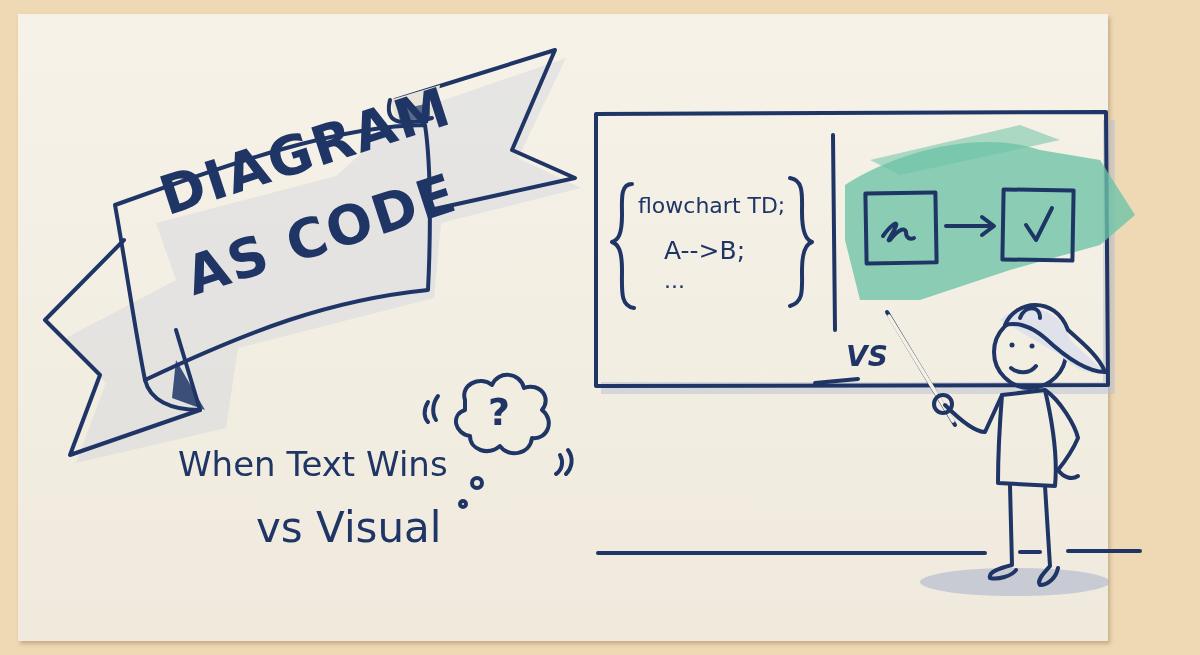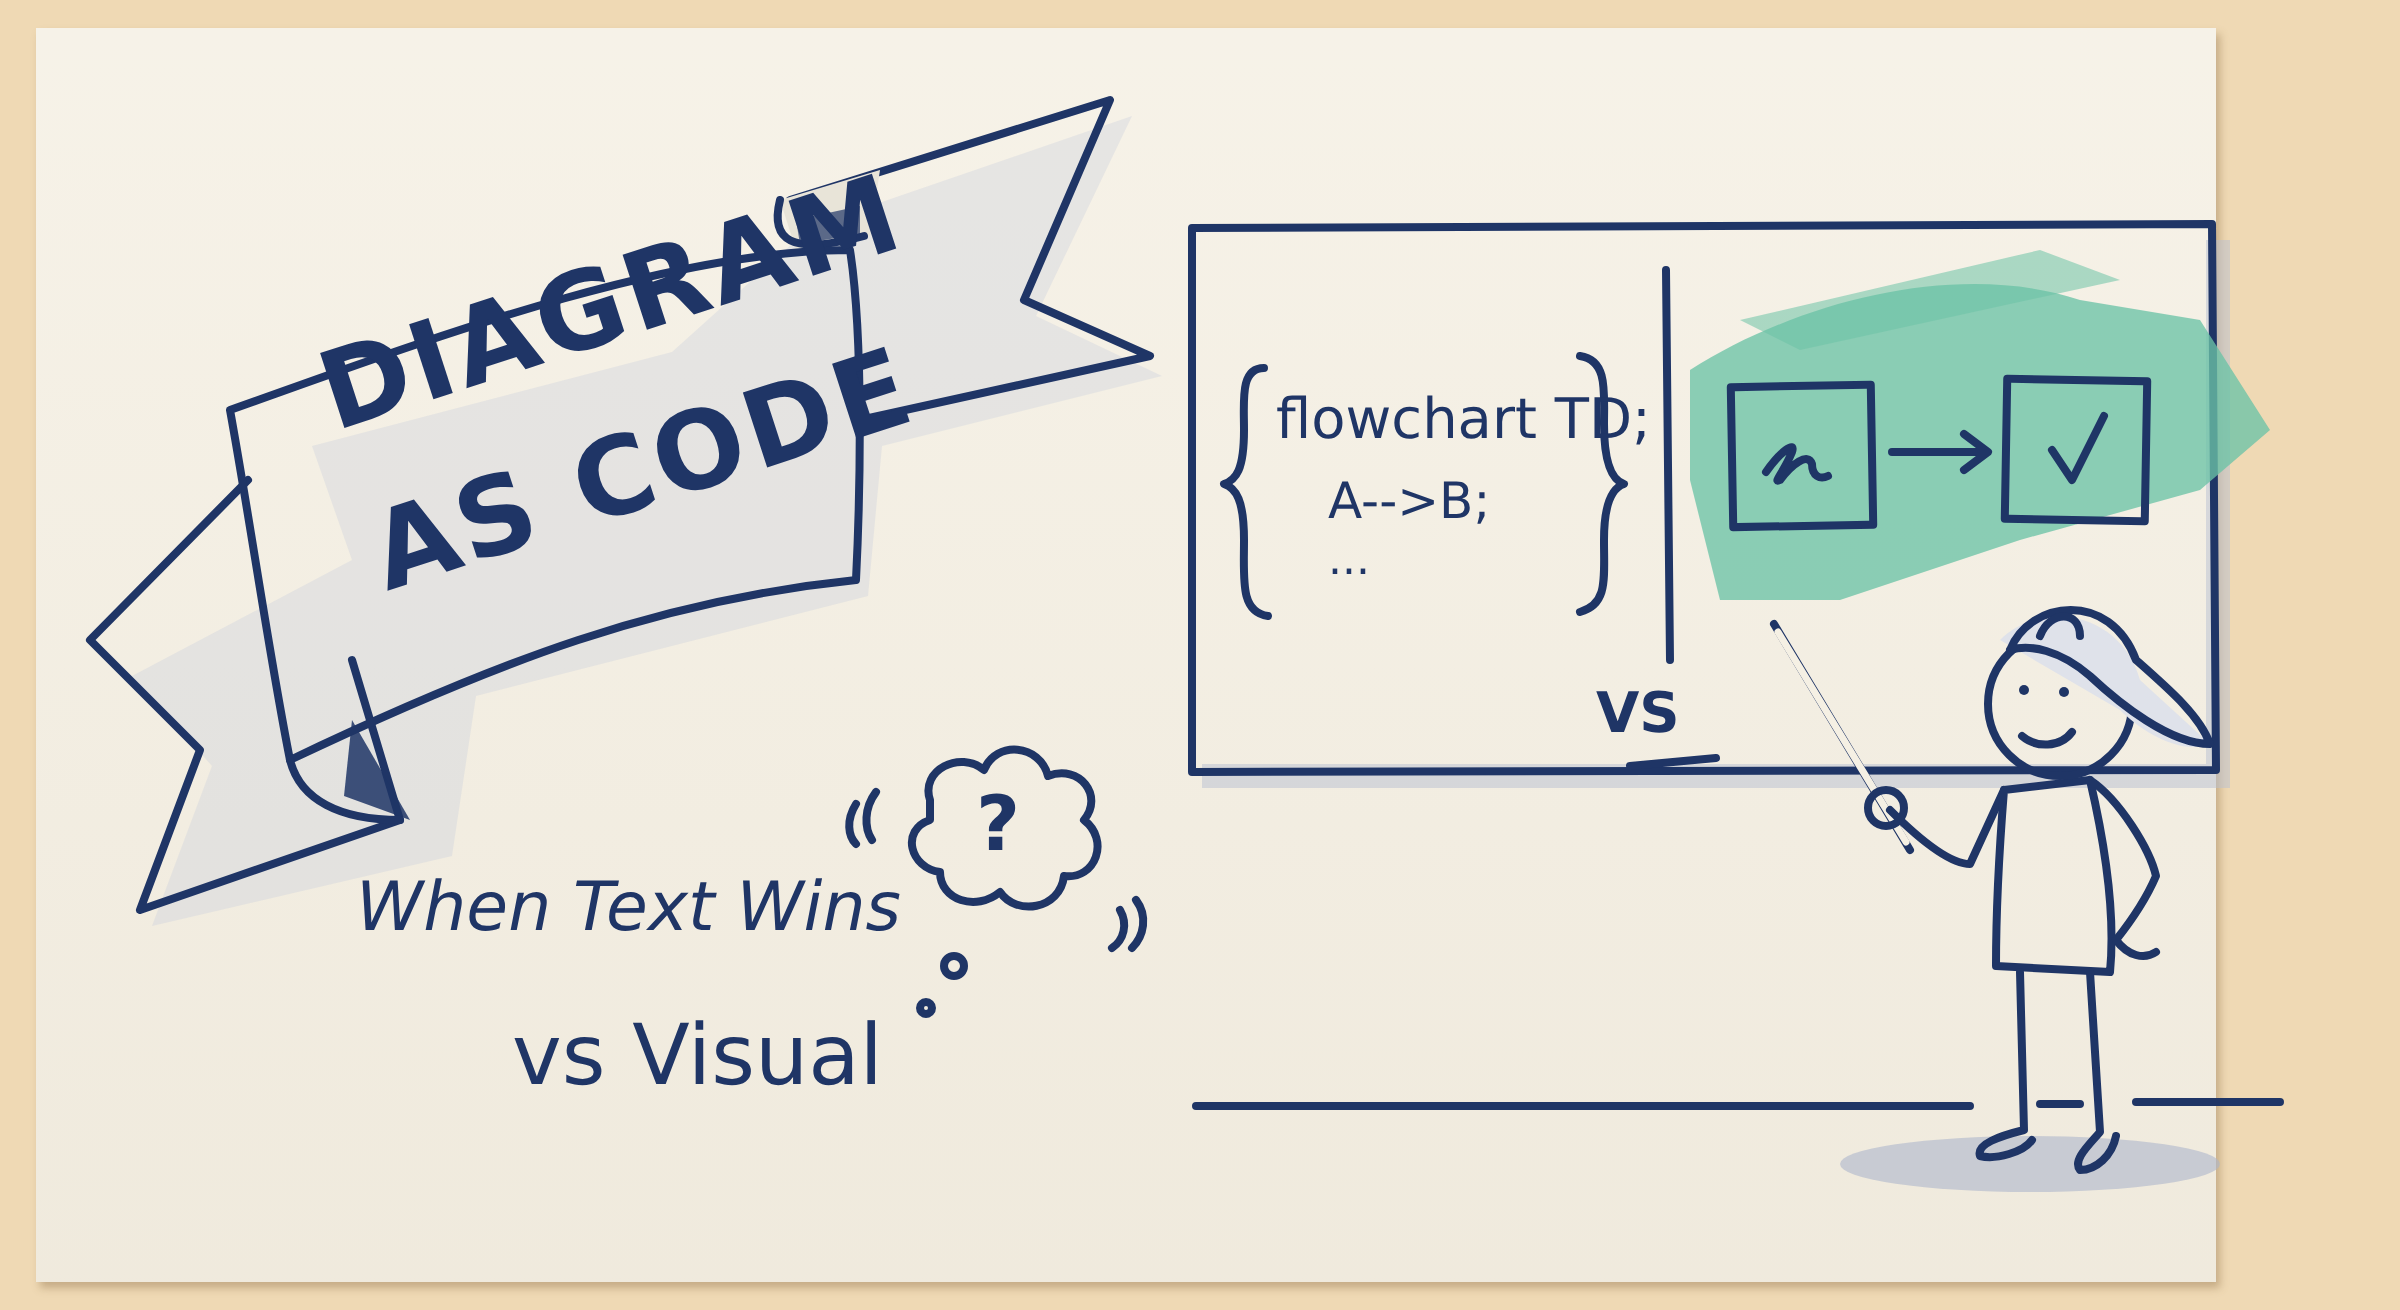--- a/index.html
+++ b/index.html
@@ -87,20 +87,20 @@
     <circle cx="1032" cy="346" r="2.5" fill="#1f3566"></circle>
     <path class="ink" stroke-width="3" d="M1011 368 C 1018 374 1030 374 1036 366"></path>
   </g>
 </svg>
 
 <div class="hand" style="left:152px;top:168px;font-size:54px;font-weight:bold;letter-spacing:2px;transform:rotate(-18deg);transform-origin:left top;">DIAGRAM</div>
 <div class="hand" style="left:178px;top:248px;font-size:54px;font-weight:bold;letter-spacing:2px;transform:rotate(-18deg);transform-origin:left top;">AS CODE</div>
 
 <div class="hand" style="left:488px;top:390px;font-size:38px;font-weight:bold;">?</div>
 
-<div class="hand" style="left:178px;top:434px;font-size:34px;font-style:italic;">When Text Wins</div>
+<div class="hand" style="left:178px;top:444px;font-size:34px;">When Text Wins</div>
 <div class="hand" style="left:256px;top:503px;font-size:42px;">vs Visual</div>
 
-<div class="hand" style="left:638px;top:193px;font-size:28px;">flowchart TD;</div>
+<div class="hand" style="left:638px;top:193px;font-size:22px;">flowchart TD;</div>
 <div class="hand" style="left:664px;top:236px;font-size:25px;">A--&gt;B;</div>
 <div class="hand" style="left:664px;top:268px;font-size:22px;">...</div>
 
-<div class="hand" style="left:798px;top:340px;font-size:28px;font-weight:bold;">VS</div>
+<div class="hand" style="left:846px;top:340px;font-size:28px;font-weight:bold;font-style:italic;">VS</div>
 
 </body></html>

